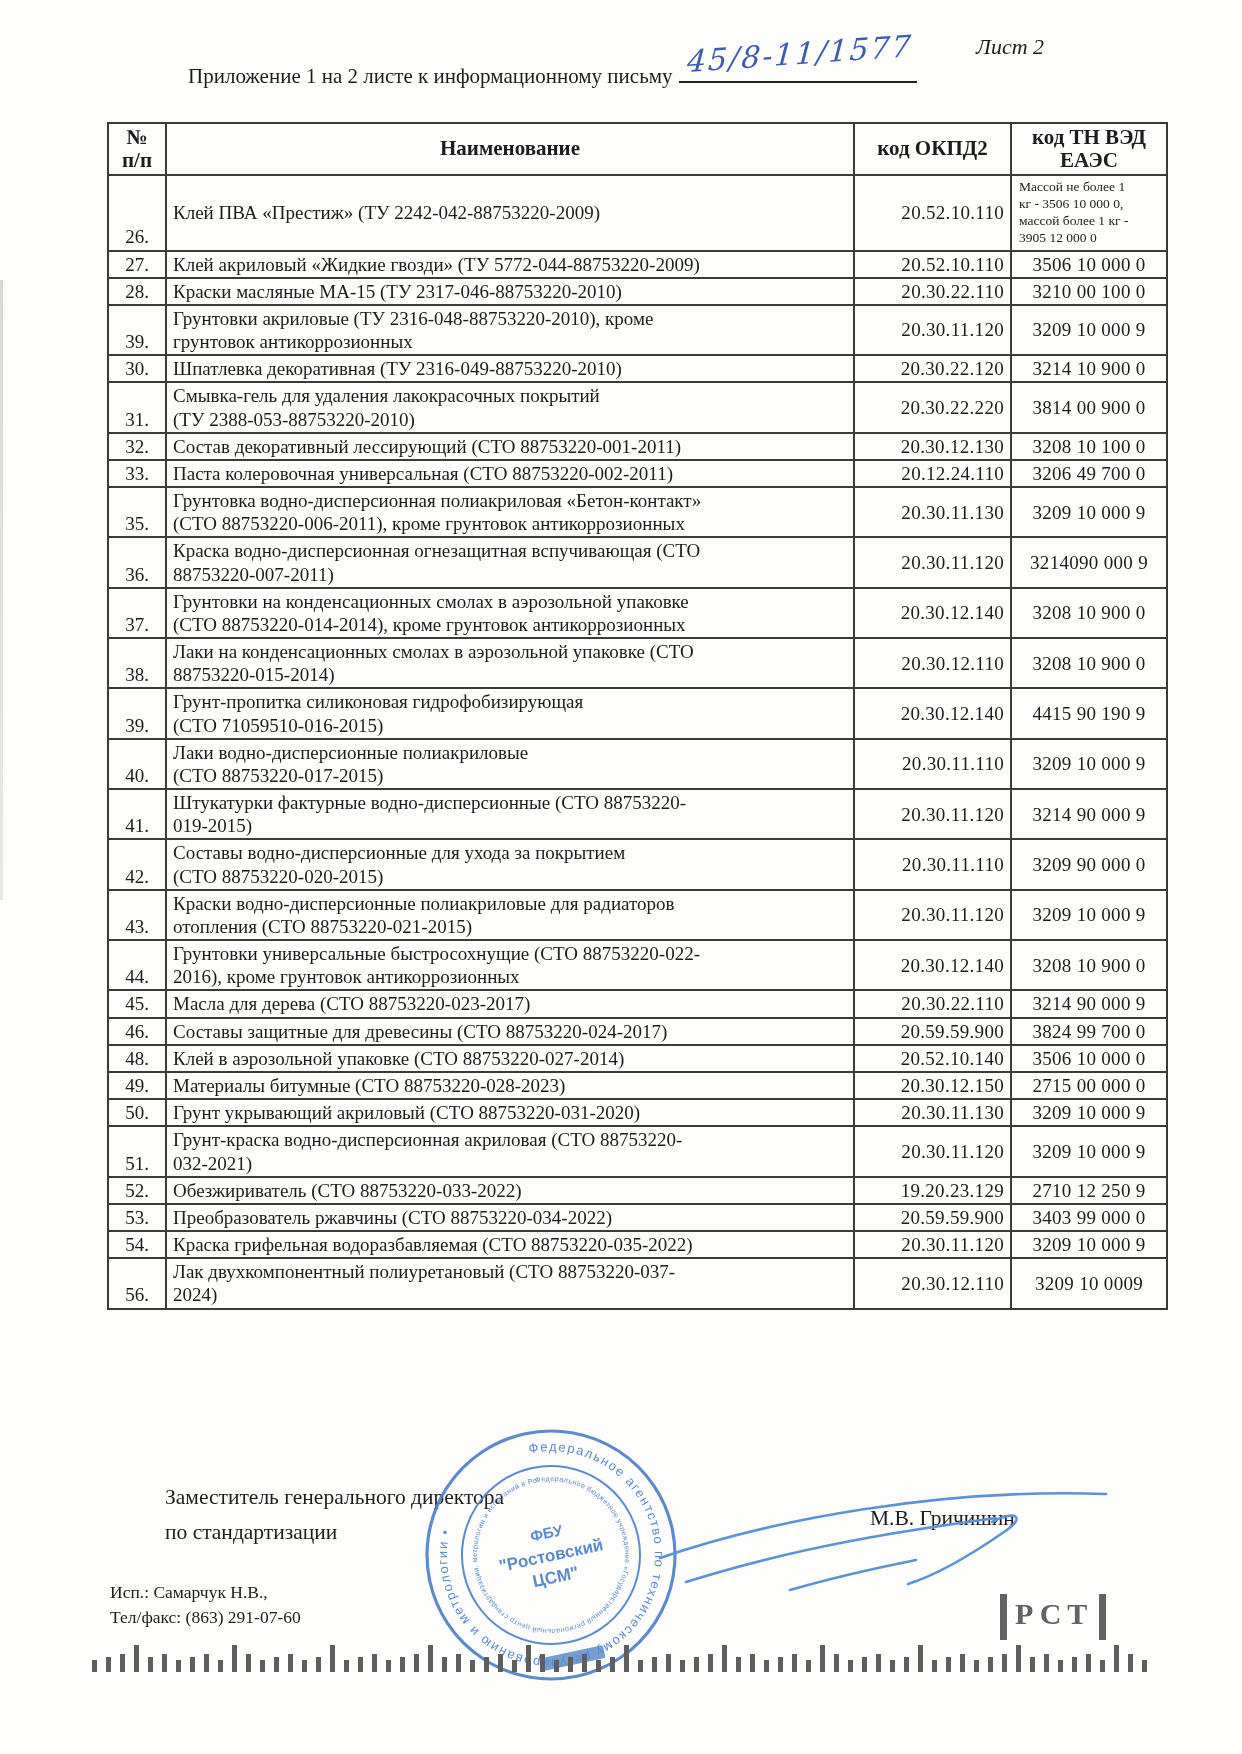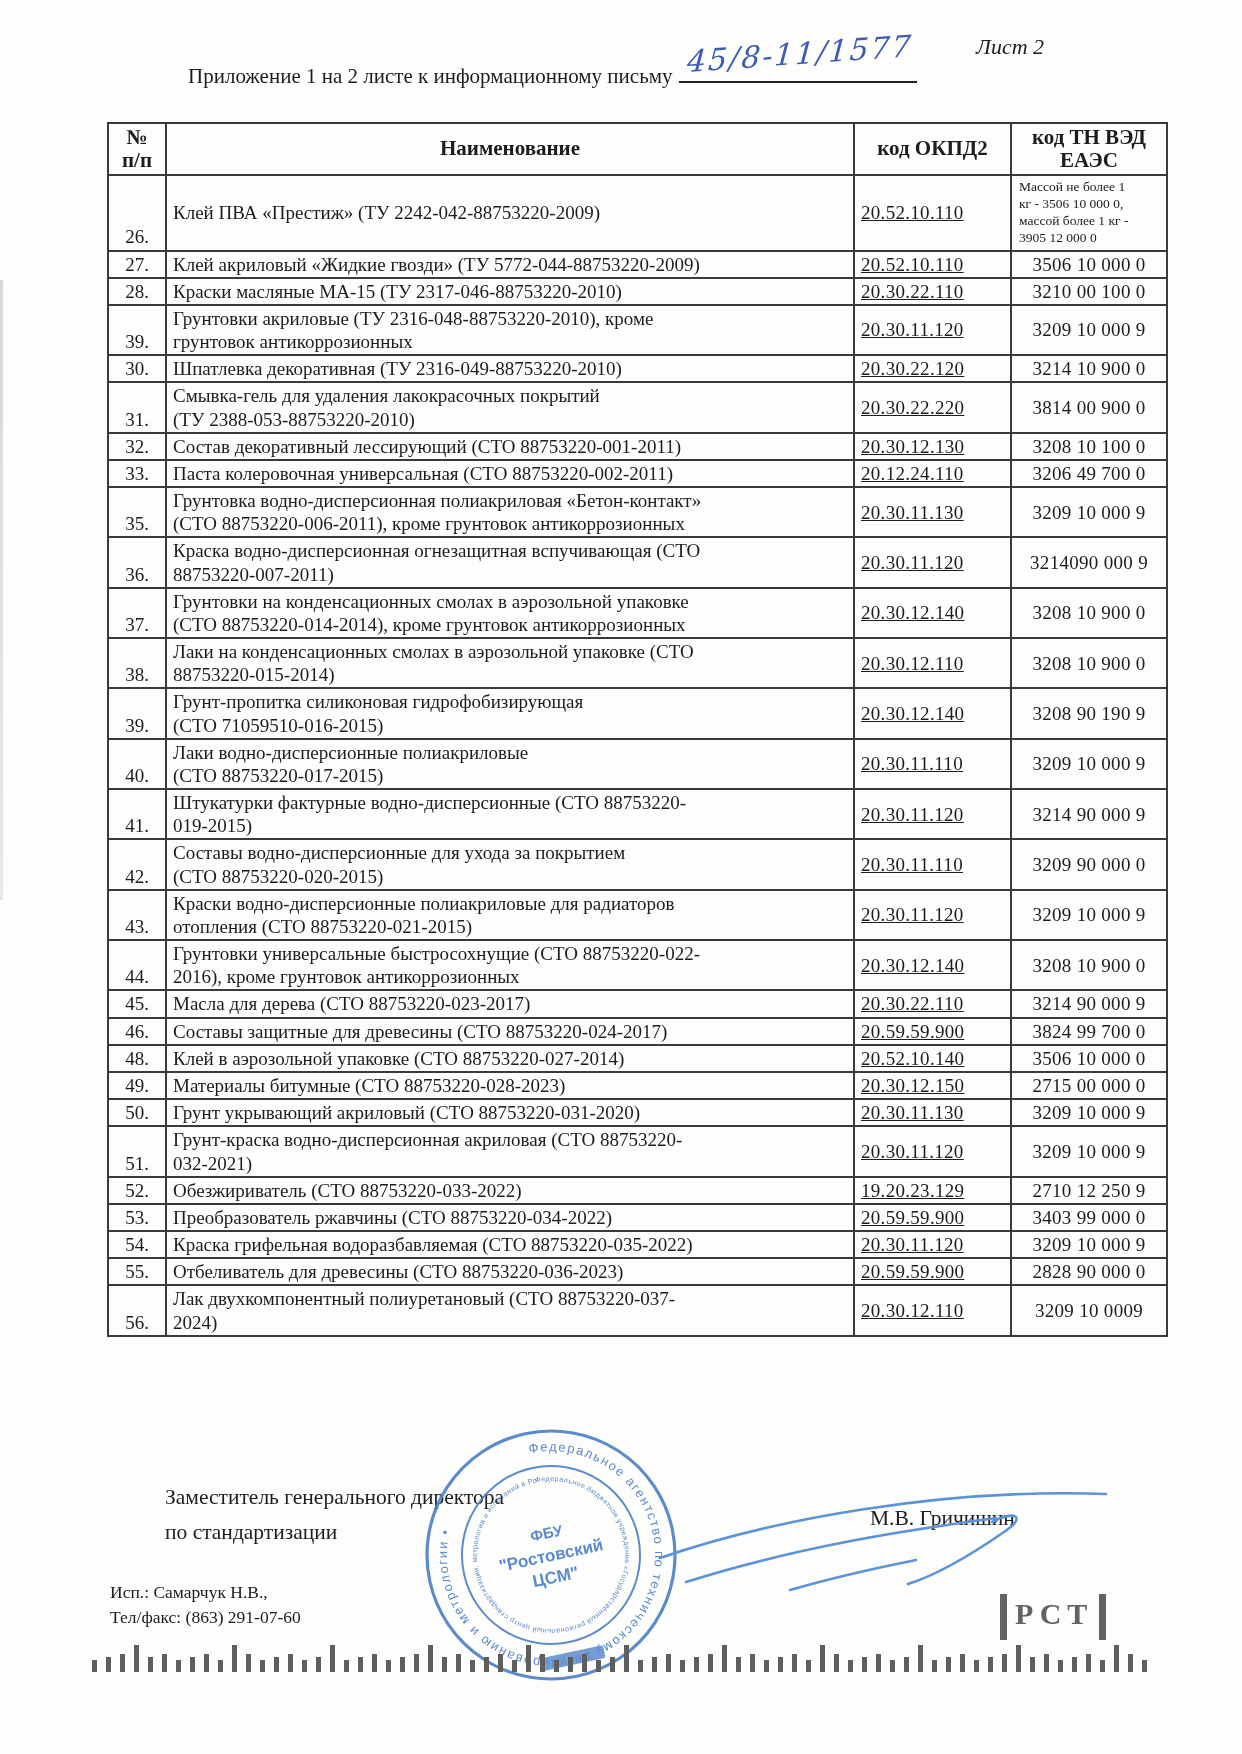--- a/index.html
+++ b/index.html
@@ -68,22 +68,22 @@
   td.col-num{
     text-align:center;vertical-align:bottom;
     font-size:19px;padding-bottom:2px;
   }
   td.col-name{
     text-align:left;vertical-align:middle;
     white-space:pre-line;
     padding-left:9px;
   }
   td.col-okpd2{
-    text-align:left;vertical-align:middle;
-    font-size:19.5px;letter-spacing:.3px;text-decoration:underline;
+    text-align:right;vertical-align:middle;
+    font-size:19.5px;letter-spacing:.3px;
   }
   td.col-tnved{
     text-align:center;vertical-align:middle;
     font-size:19.5px;letter-spacing:.3px;
   }
   td.col-tnved.small{
     font-size:13.5px;text-align:left;
     white-space:pre-line;line-height:1.25;
     padding:3px 4px 3px 7px;letter-spacing:0;
   }
@@ -243,21 +243,21 @@
           <td class="col-name">Лаки на конденсационных смолах в аэрозольной упаковке (СТО
 88753220-015-2014)</td>
           <td class="col-okpd2">20.30.12.110</td>
           <td class="col-tnved">3208 10 900 0</td>
         </tr>
         <tr>
           <td class="col-num">39.</td>
           <td class="col-name">Грунт-пропитка силиконовая гидрофобизирующая
 (СТО 71059510-016-2015)</td>
           <td class="col-okpd2">20.30.12.140</td>
-          <td class="col-tnved">3208 90 190 9</td>
+          <td class="col-tnved">4415 90 190 9</td>
         </tr>
         <tr>
           <td class="col-num">40.</td>
           <td class="col-name">Лаки водно-дисперсионные полиакриловые
 (СТО 88753220-017-2015)</td>
           <td class="col-okpd2">20.30.11.110</td>
           <td class="col-tnved">3209 10 000 9</td>
         </tr>
         <tr>
           <td class="col-num">41.</td>
@@ -334,26 +334,20 @@
           <td class="col-num">53.</td>
           <td class="col-name">Преобразователь ржавчины (СТО 88753220-034-2022)</td>
           <td class="col-okpd2">20.59.59.900</td>
           <td class="col-tnved">3403 99 000 0</td>
         </tr>
         <tr>
           <td class="col-num">54.</td>
           <td class="col-name">Краска грифельная водоразбавляемая (СТО 88753220-035-2022)</td>
           <td class="col-okpd2">20.30.11.120</td>
           <td class="col-tnved">3209 10 000 9</td>
-        </tr>
-        <tr>
-          <td class="col-num">55.</td>
-          <td class="col-name">Отбеливатель для древесины (СТО 88753220-036-2023)</td>
-          <td class="col-okpd2">20.59.59.900</td>
-          <td class="col-tnved">2828 90 000 0</td>
         </tr>
         <tr>
           <td class="col-num">56.</td>
           <td class="col-name">Лак двухкомпонентный полиуретановый (СТО 88753220-037-
 2024)</td>
           <td class="col-okpd2">20.30.12.110</td>
           <td class="col-tnved">3209 10 0009</td>
         </tr>
       </tbody>
   </table>

